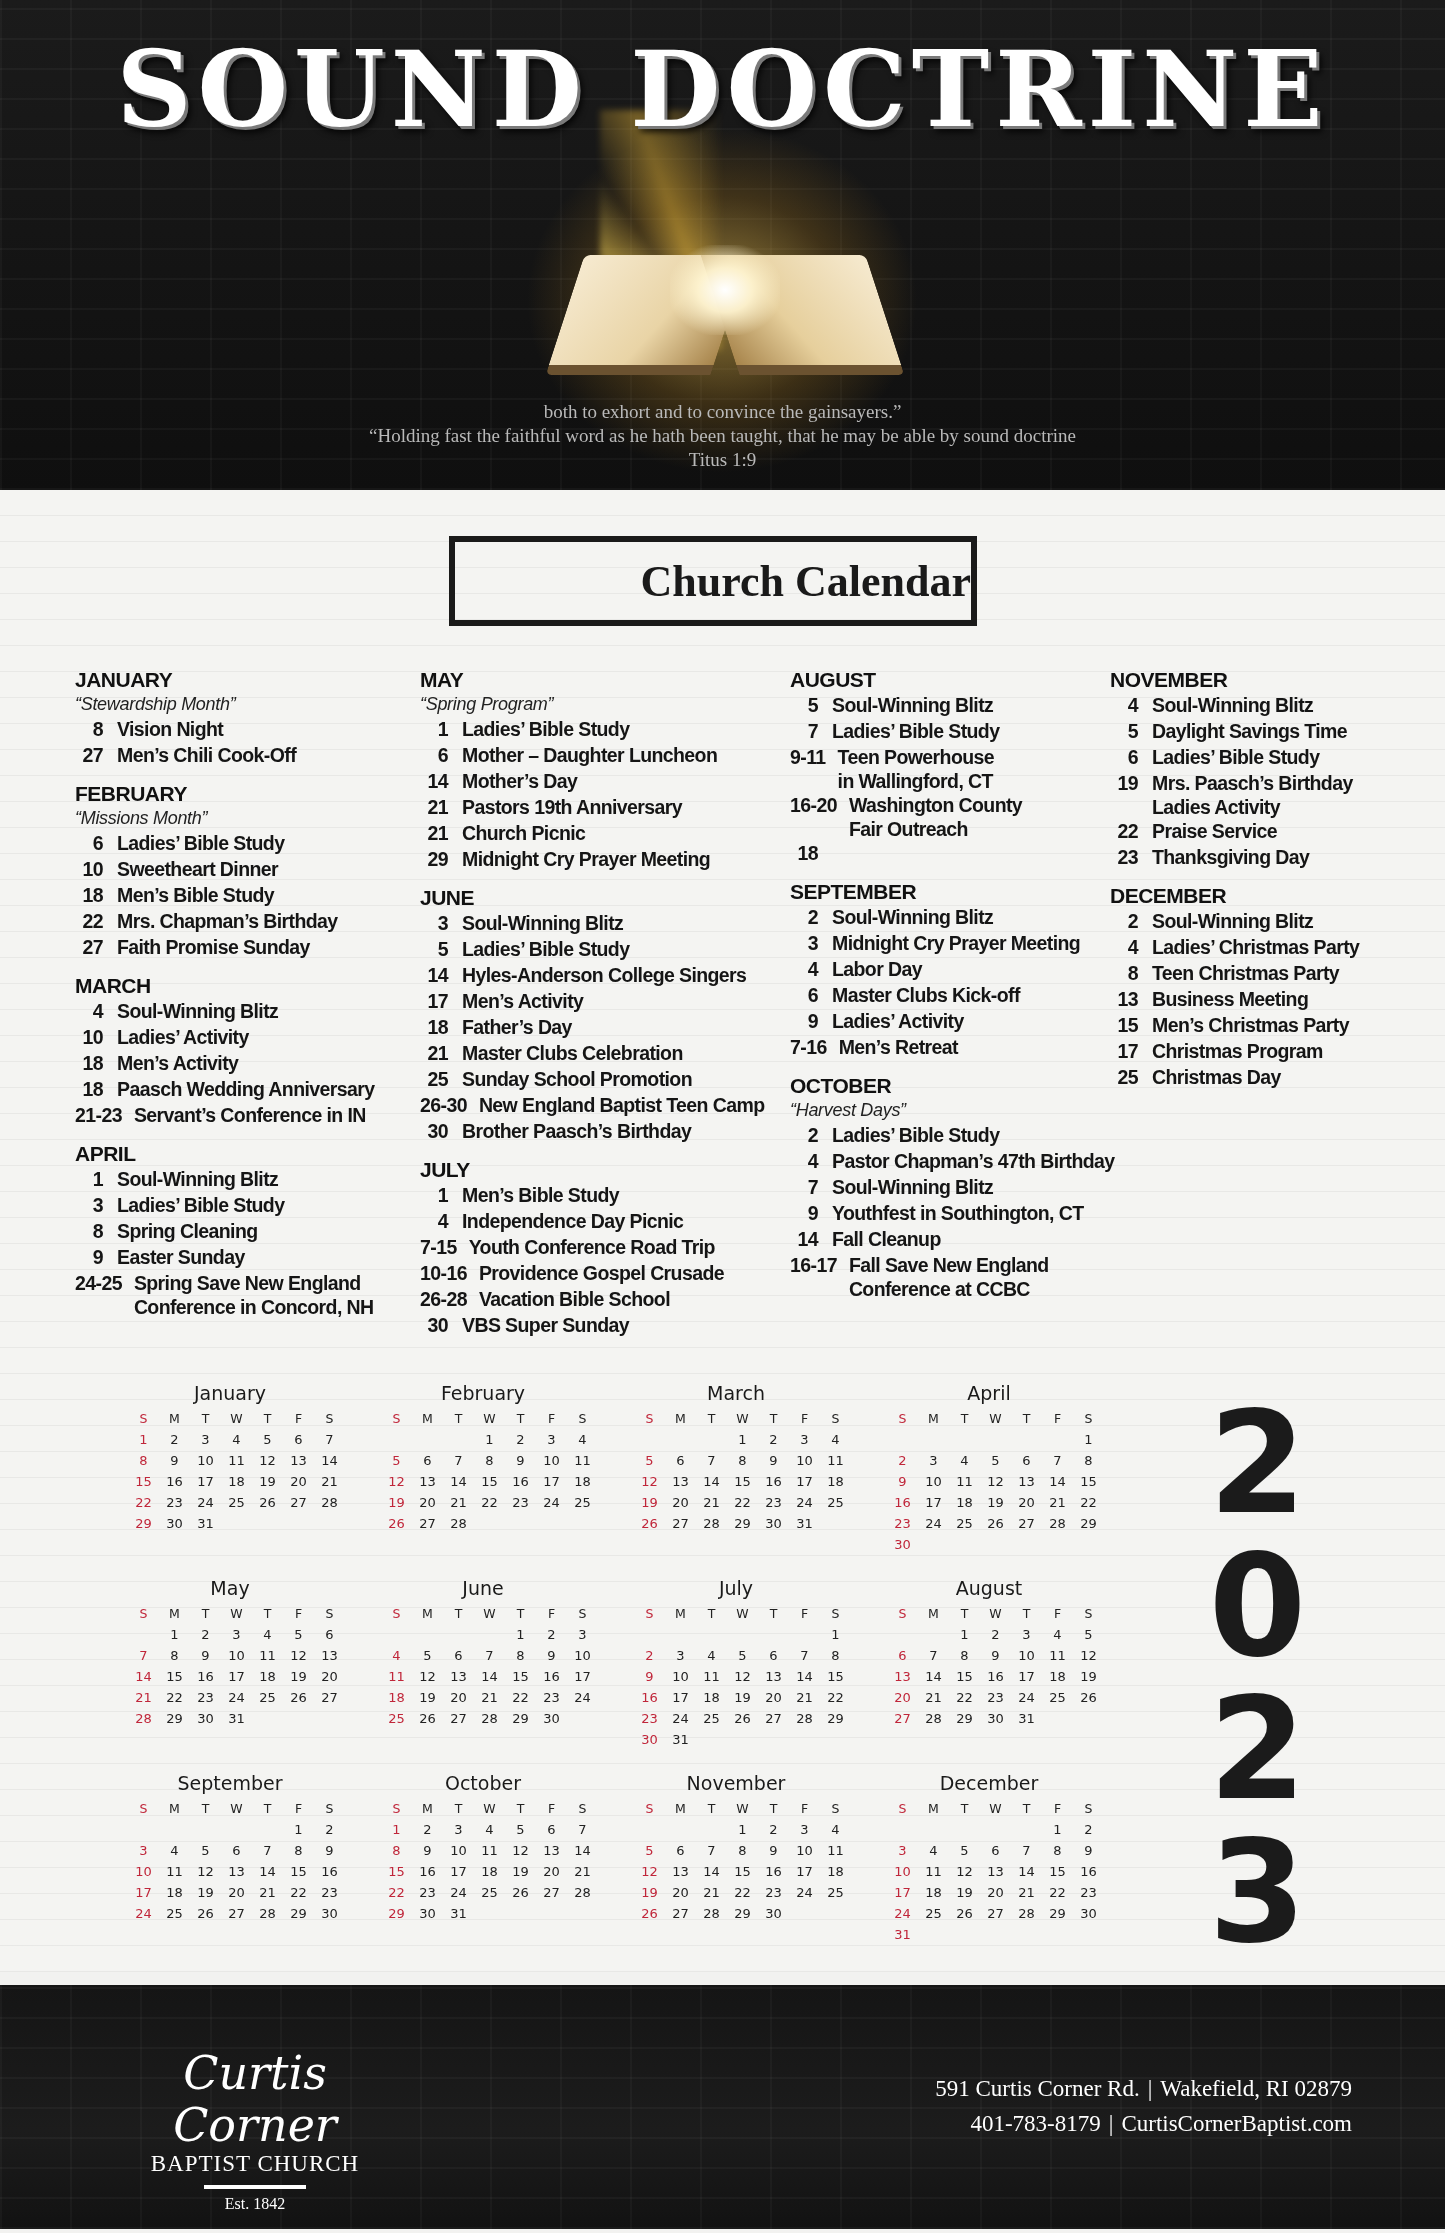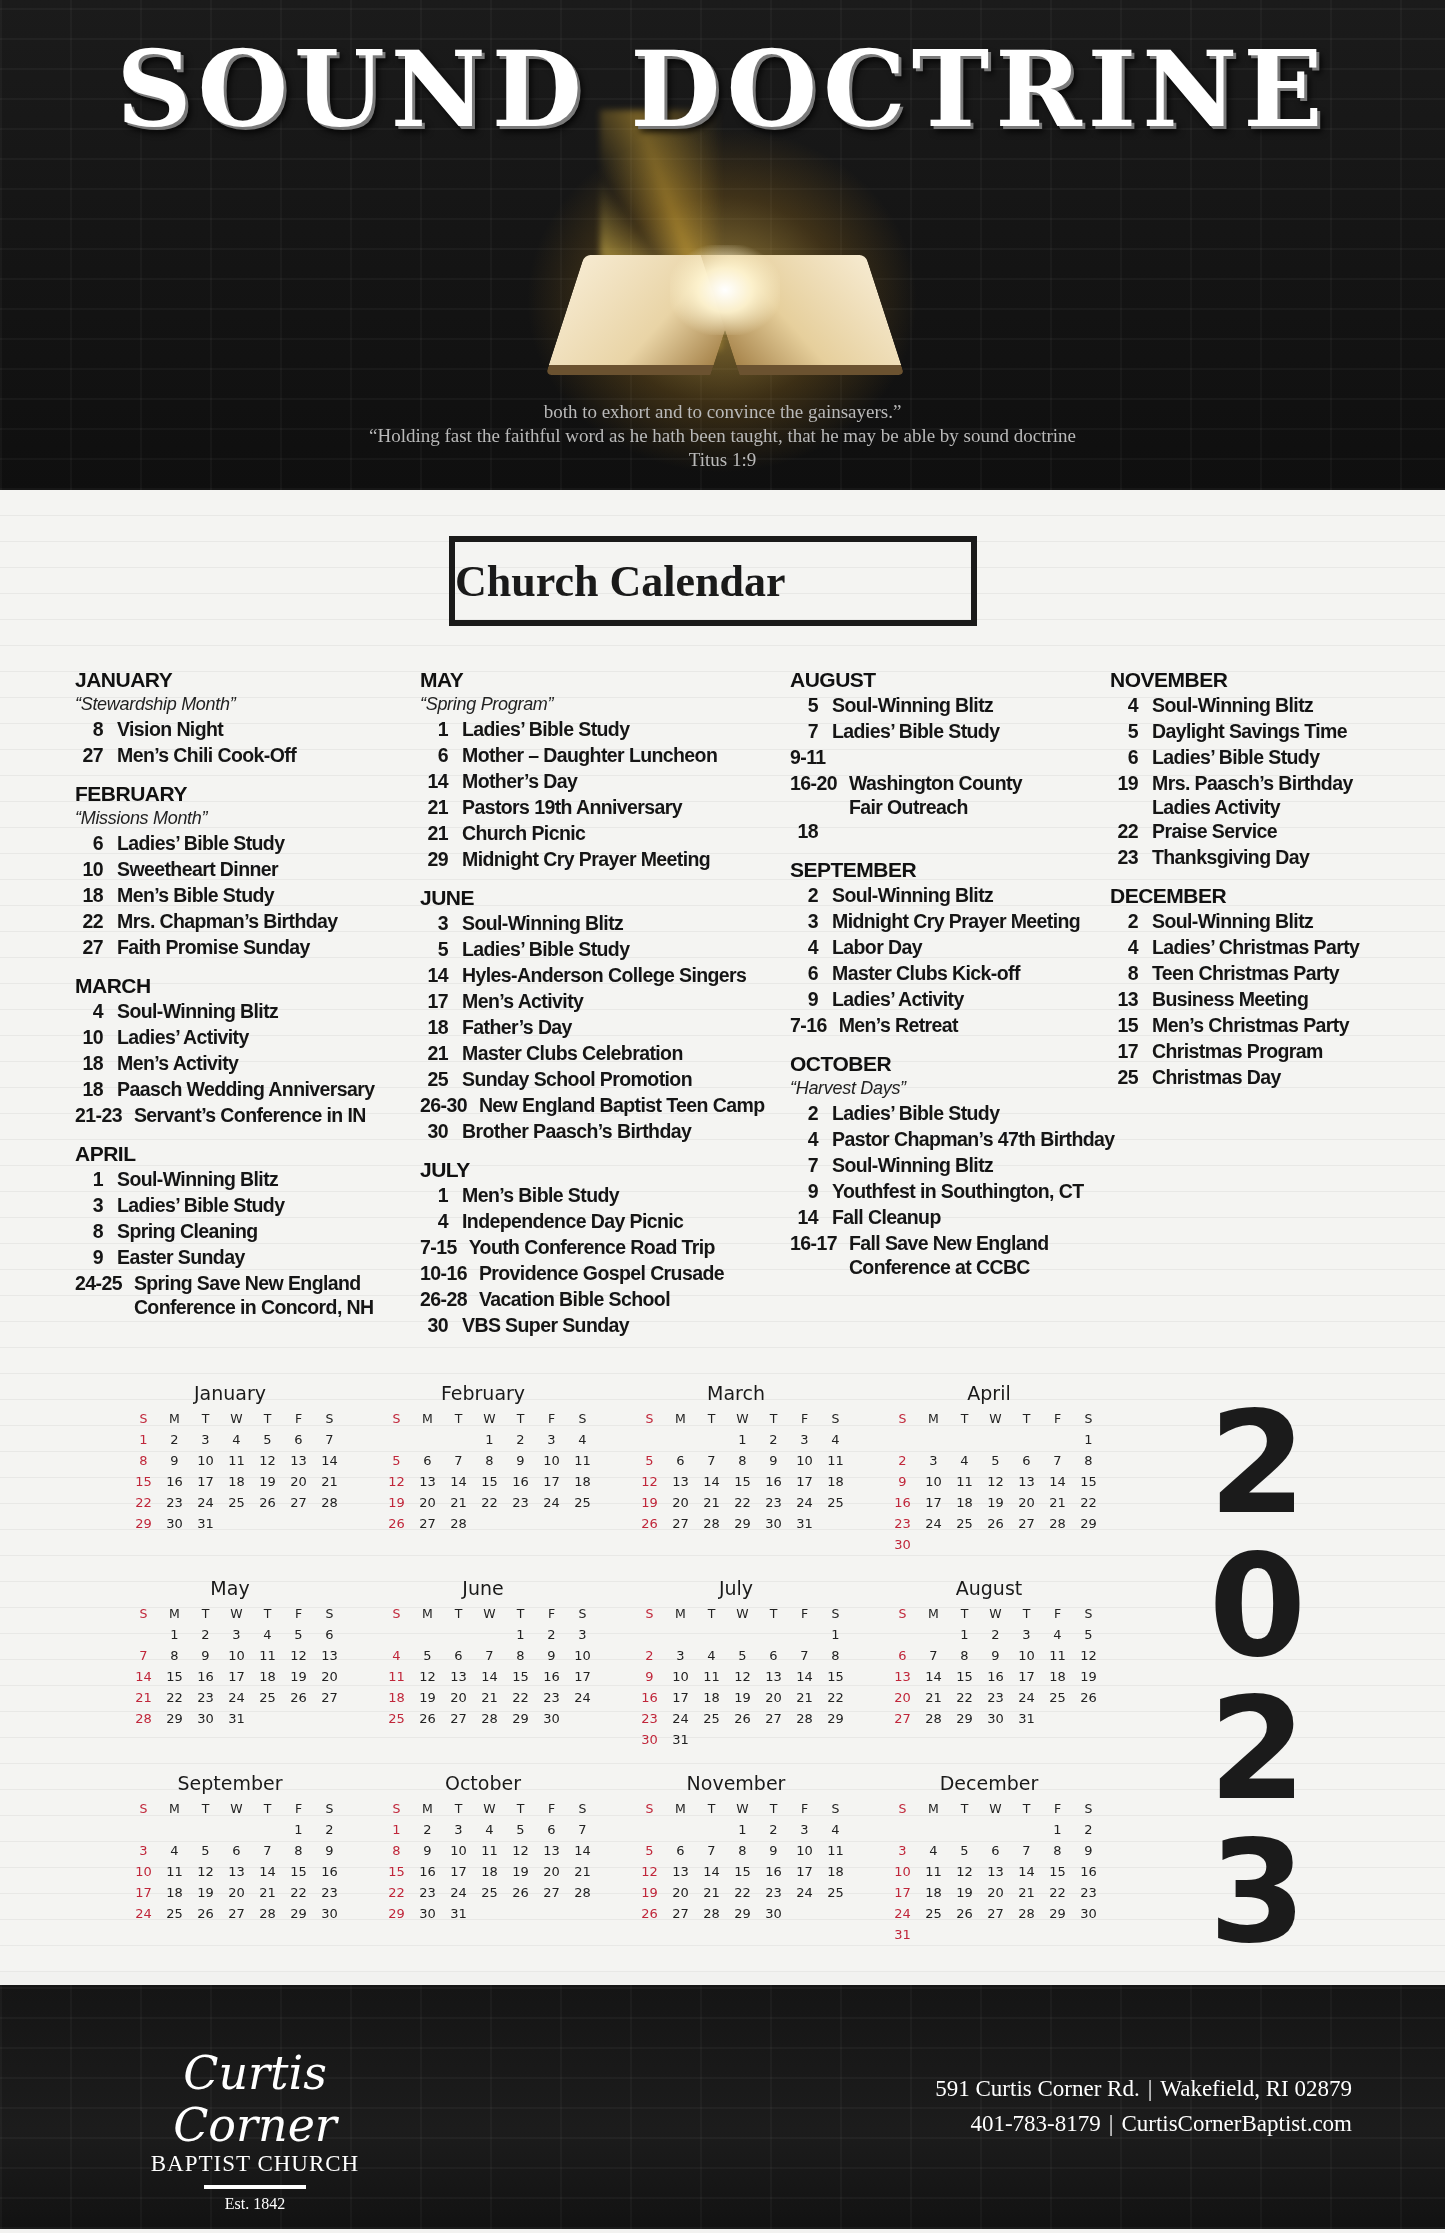--- a/index.html
+++ b/index.html
@@ -65,21 +65,21 @@
   
   .main {
     position: absolute; left: 0; top: 490px; width: 1445px; height: 1482px;
     background:
       repeating-linear-gradient(0deg, rgba(0,0,0,0.05) 0 1px, rgba(0,0,0,0) 1px 26px),
       #f4f4f2;
   }
   .cal-title-box {
     position: absolute; left: 449px; top: 46px; width: 528px; height: 90px;
     border: 6px solid #1a1a1a;
-    display: flex; align-items: center; justify-content: flex-start;
+    display: flex; align-items: center; justify-content: flex-end;
   }
   .cal-title {
     font-family: "Liberation Serif", serif; font-weight: bold; font-size: 44px; color: #1a1a1a;
   }
 
   .col { position: absolute; top: 178px; }
   .col1 { left: 75px; width: 340px; }
   .col2 { left: 420px; width: 370px; }
   .col3 { left: 790px; width: 330px; }
   .col4 { left: 1110px; width: 330px; }
@@ -348,20 +348,21 @@
         <div class="event">
           <span class="ev-date">5</span>
           <span class="ev-text"><span>Soul-Winning Blitz</span></span>
         </div>
         <div class="event">
           <span class="ev-date">7</span>
           <span class="ev-text"><span>Ladies’ Bible Study</span></span>
         </div>
         <div class="event">
           <span class="ev-date wide">9-11</span>
+          <span class="ev-text"><span>Teen Powerhouse</span><span class="ev-sub">in Wallingford, CT</span></span>
         </div>
         <div class="event">
           <span class="ev-date wide">16-20</span>
           <span class="ev-text"><span>Washington County</span><span class="ev-sub">Fair Outreach</span></span>
         </div>
         <div class="event">
           <span class="ev-date">18</span>
         </div>
       </div>
       <div class="month">

